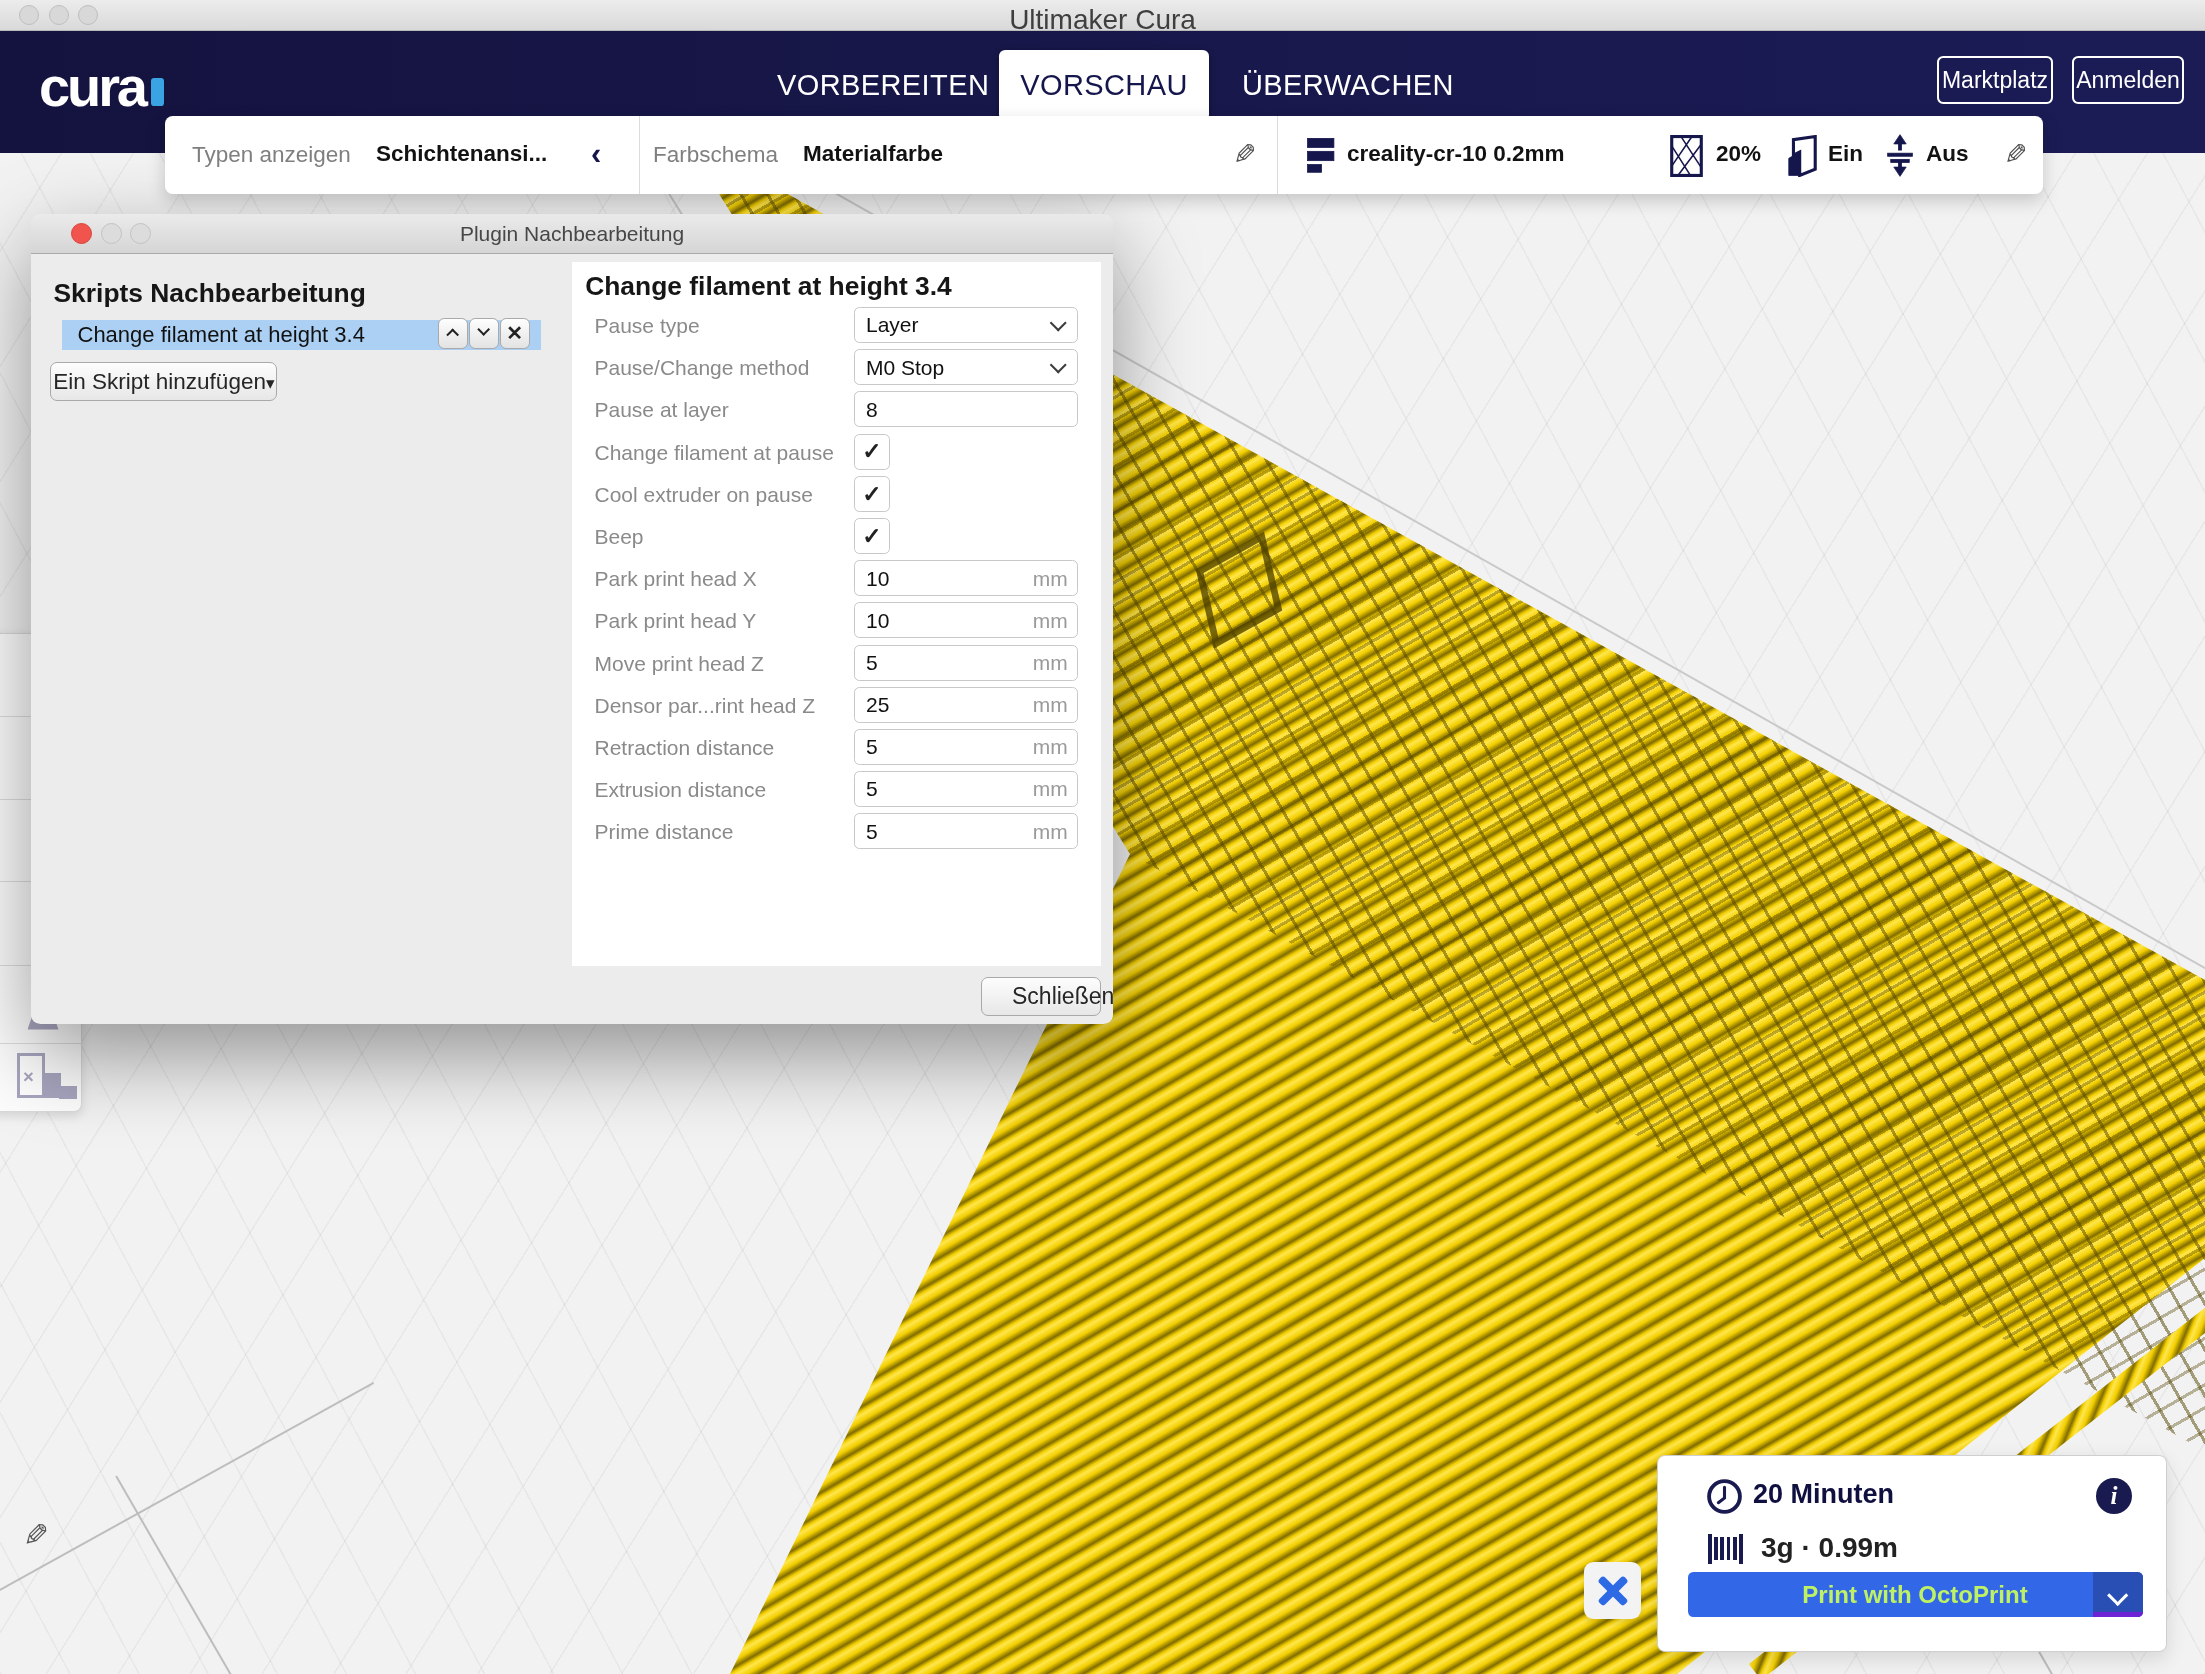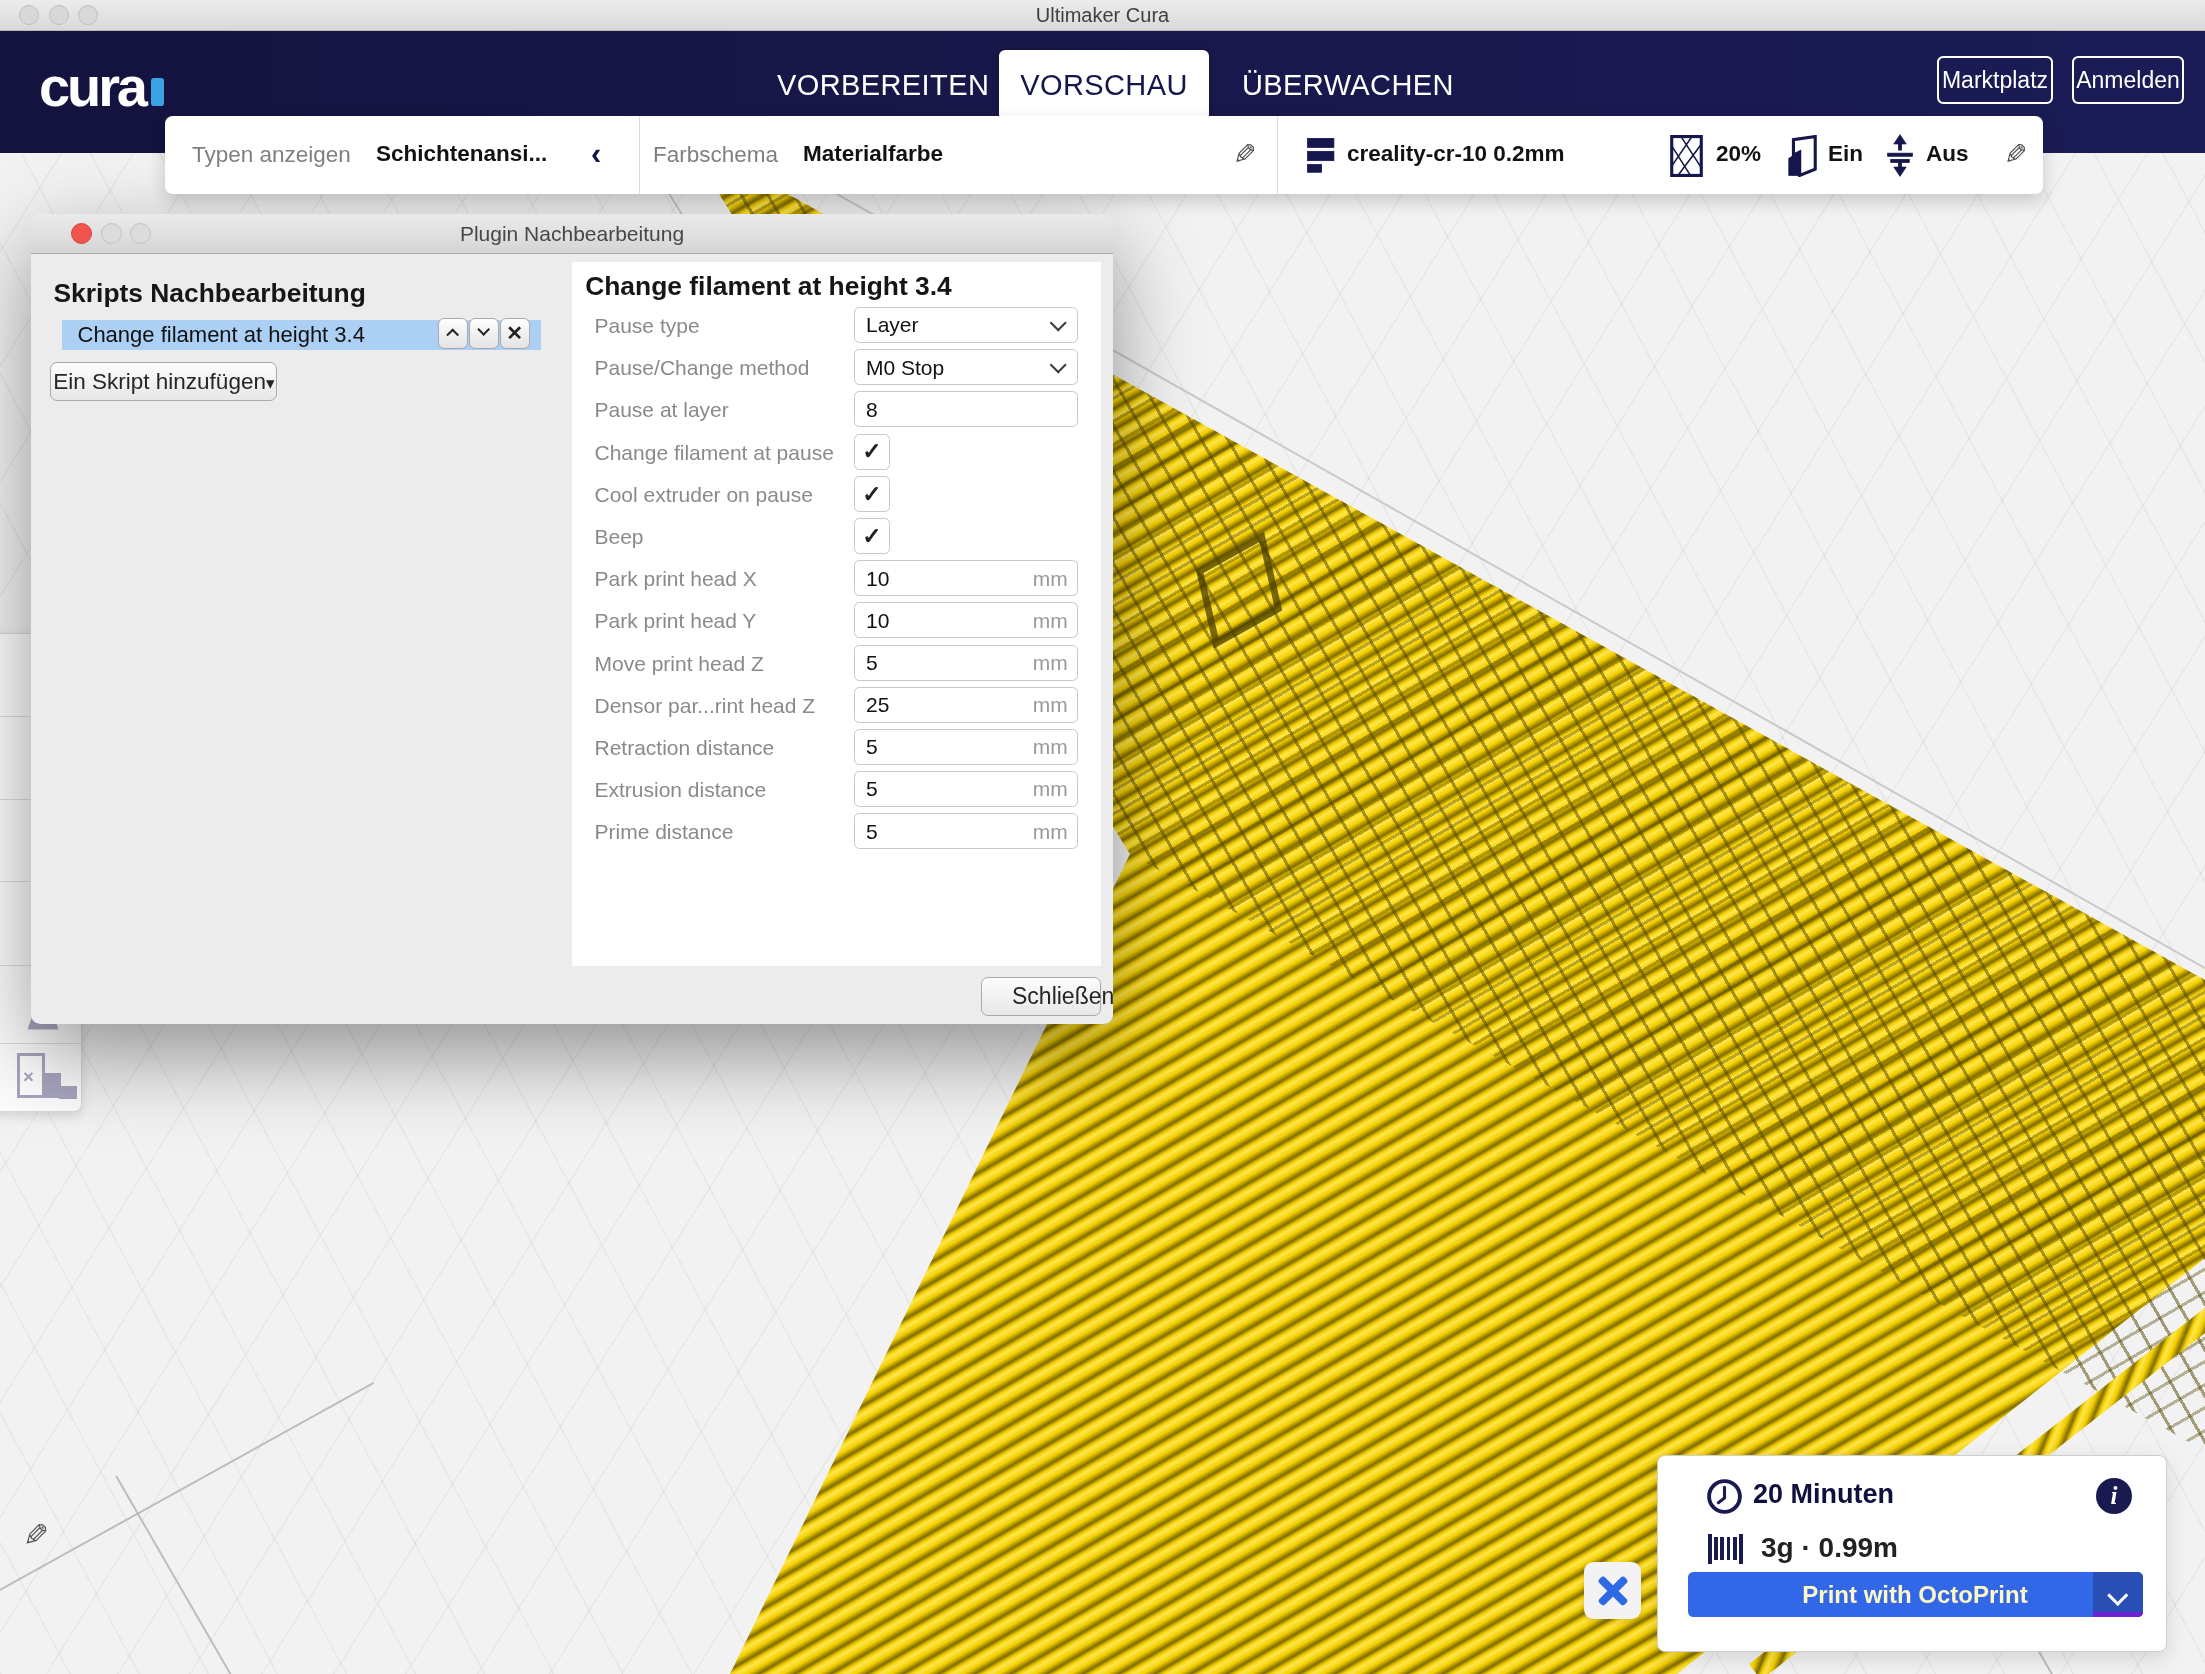--- a/index.html
+++ b/index.html
@@ -6,21 +6,21 @@
   html,body { width:2205px; height:1674px; overflow:hidden; font-family:"Liberation Sans", sans-serif; }
   .abs { position:absolute; }
   .app { position:relative; width:2205px; height:1674px; background:#f2f2f2; }
 
   
   .titlebar { position:absolute; left:0; top:0; width:100%; height:31px;
     background:linear-gradient(#ececec,#d9d9d9); border-bottom:0.8px solid #b9b9b9; z-index:40; }
   .tl-light { position:absolute; top:5.4px; width:20px; height:20px; border-radius:50%;
     background:#d8d8d8; border:0.8px solid #bfbfbf; }
   .titlebar-title { position:absolute; top:3.9px; width:100%; text-align:center;
-    font-size:20px; color:#3f3f3f; font-weight:500; }
+    font-size:28px; color:#3f3f3f; font-weight:500; }
 
   
   .header { position:absolute; left:0; top:31px; width:100%; height:122px;
     background:linear-gradient(90deg,#14133f,#1b1c56); z-index:30; }
   .logo { position:absolute; left:39px; top:23px; color:#fff; font-size:56px; font-weight:700;
     letter-spacing:-3.1px; }
   .logo-dot { display:inline-block; width:13.2px; height:28px; background:#3aa3e4; border-radius:3.1px;
     margin-left:6.2px; }
   .tab { position:absolute; top:19.4px; height:71px; line-height:71px; color:#fff; font-size:29px;
     font-weight:500; letter-spacing:0.4px; text-align:center; }
@@ -134,21 +134,21 @@
 
   
   .print-card { position:absolute; left:1657px; top:1455px; width:510px; height:197px; background:#fff;
     border:1.6px solid #cfcfcf; border-radius:7.8px; box-shadow:0 6.2px 20px rgba(0,0,0,.12); z-index:6; }
   .pc-time { position:absolute; left:95px; top:23px; font-size:27px; font-weight:600; color:#101040; }
   .pc-mat { position:absolute; left:79px; top:76px; font-size:28px; font-weight:600; color:#222;margin-left:24px; }
   .info-icon { position:absolute; right:34px; top:22px; width:36px; height:36px; border-radius:50%;
     background:#191a4f; color:#fff; text-align:center; font-size:25px; line-height:36px;
     font-family:"Liberation Serif", serif; font-style:italic; font-weight:700; }
   .print-btn { position:absolute; left:29.5px; top:116px; width:455px; height:45px; background:#3268e8;
-    border-radius:5.4px; color:#fef9c3; font-size:24px; font-weight:600; text-align:center; line-height:45px; }
+    border-radius:5.4px; color:#bef264; font-size:24px; font-weight:600; text-align:center; line-height:45px; }
   .print-btn-chev { position:absolute; right:0; top:0; width:50px; height:45px; background:#2a4fb4;
     border-radius:0 5.4px 5.4px 0; }
   .print-btn-chev::after { content:""; position:absolute; left:17px; top:15.5px; width:12.4px; height:12.4px;
     border-right:3.1px solid #fff; border-bottom:3.1px solid #fff; transform:rotate(45deg); }
   .purple-strip { position:absolute; right:0; bottom:-5.4px; width:50px; height:5.4px; background:#6d22d4;
     border-radius:0 0 5.4px 0; }
   .spool { position:absolute; left:50px; top:78px; width:36px; height:29.5px; }
   .spool i { position:absolute; top:0; width:3.9px; background:#191a4f; }
 
   

